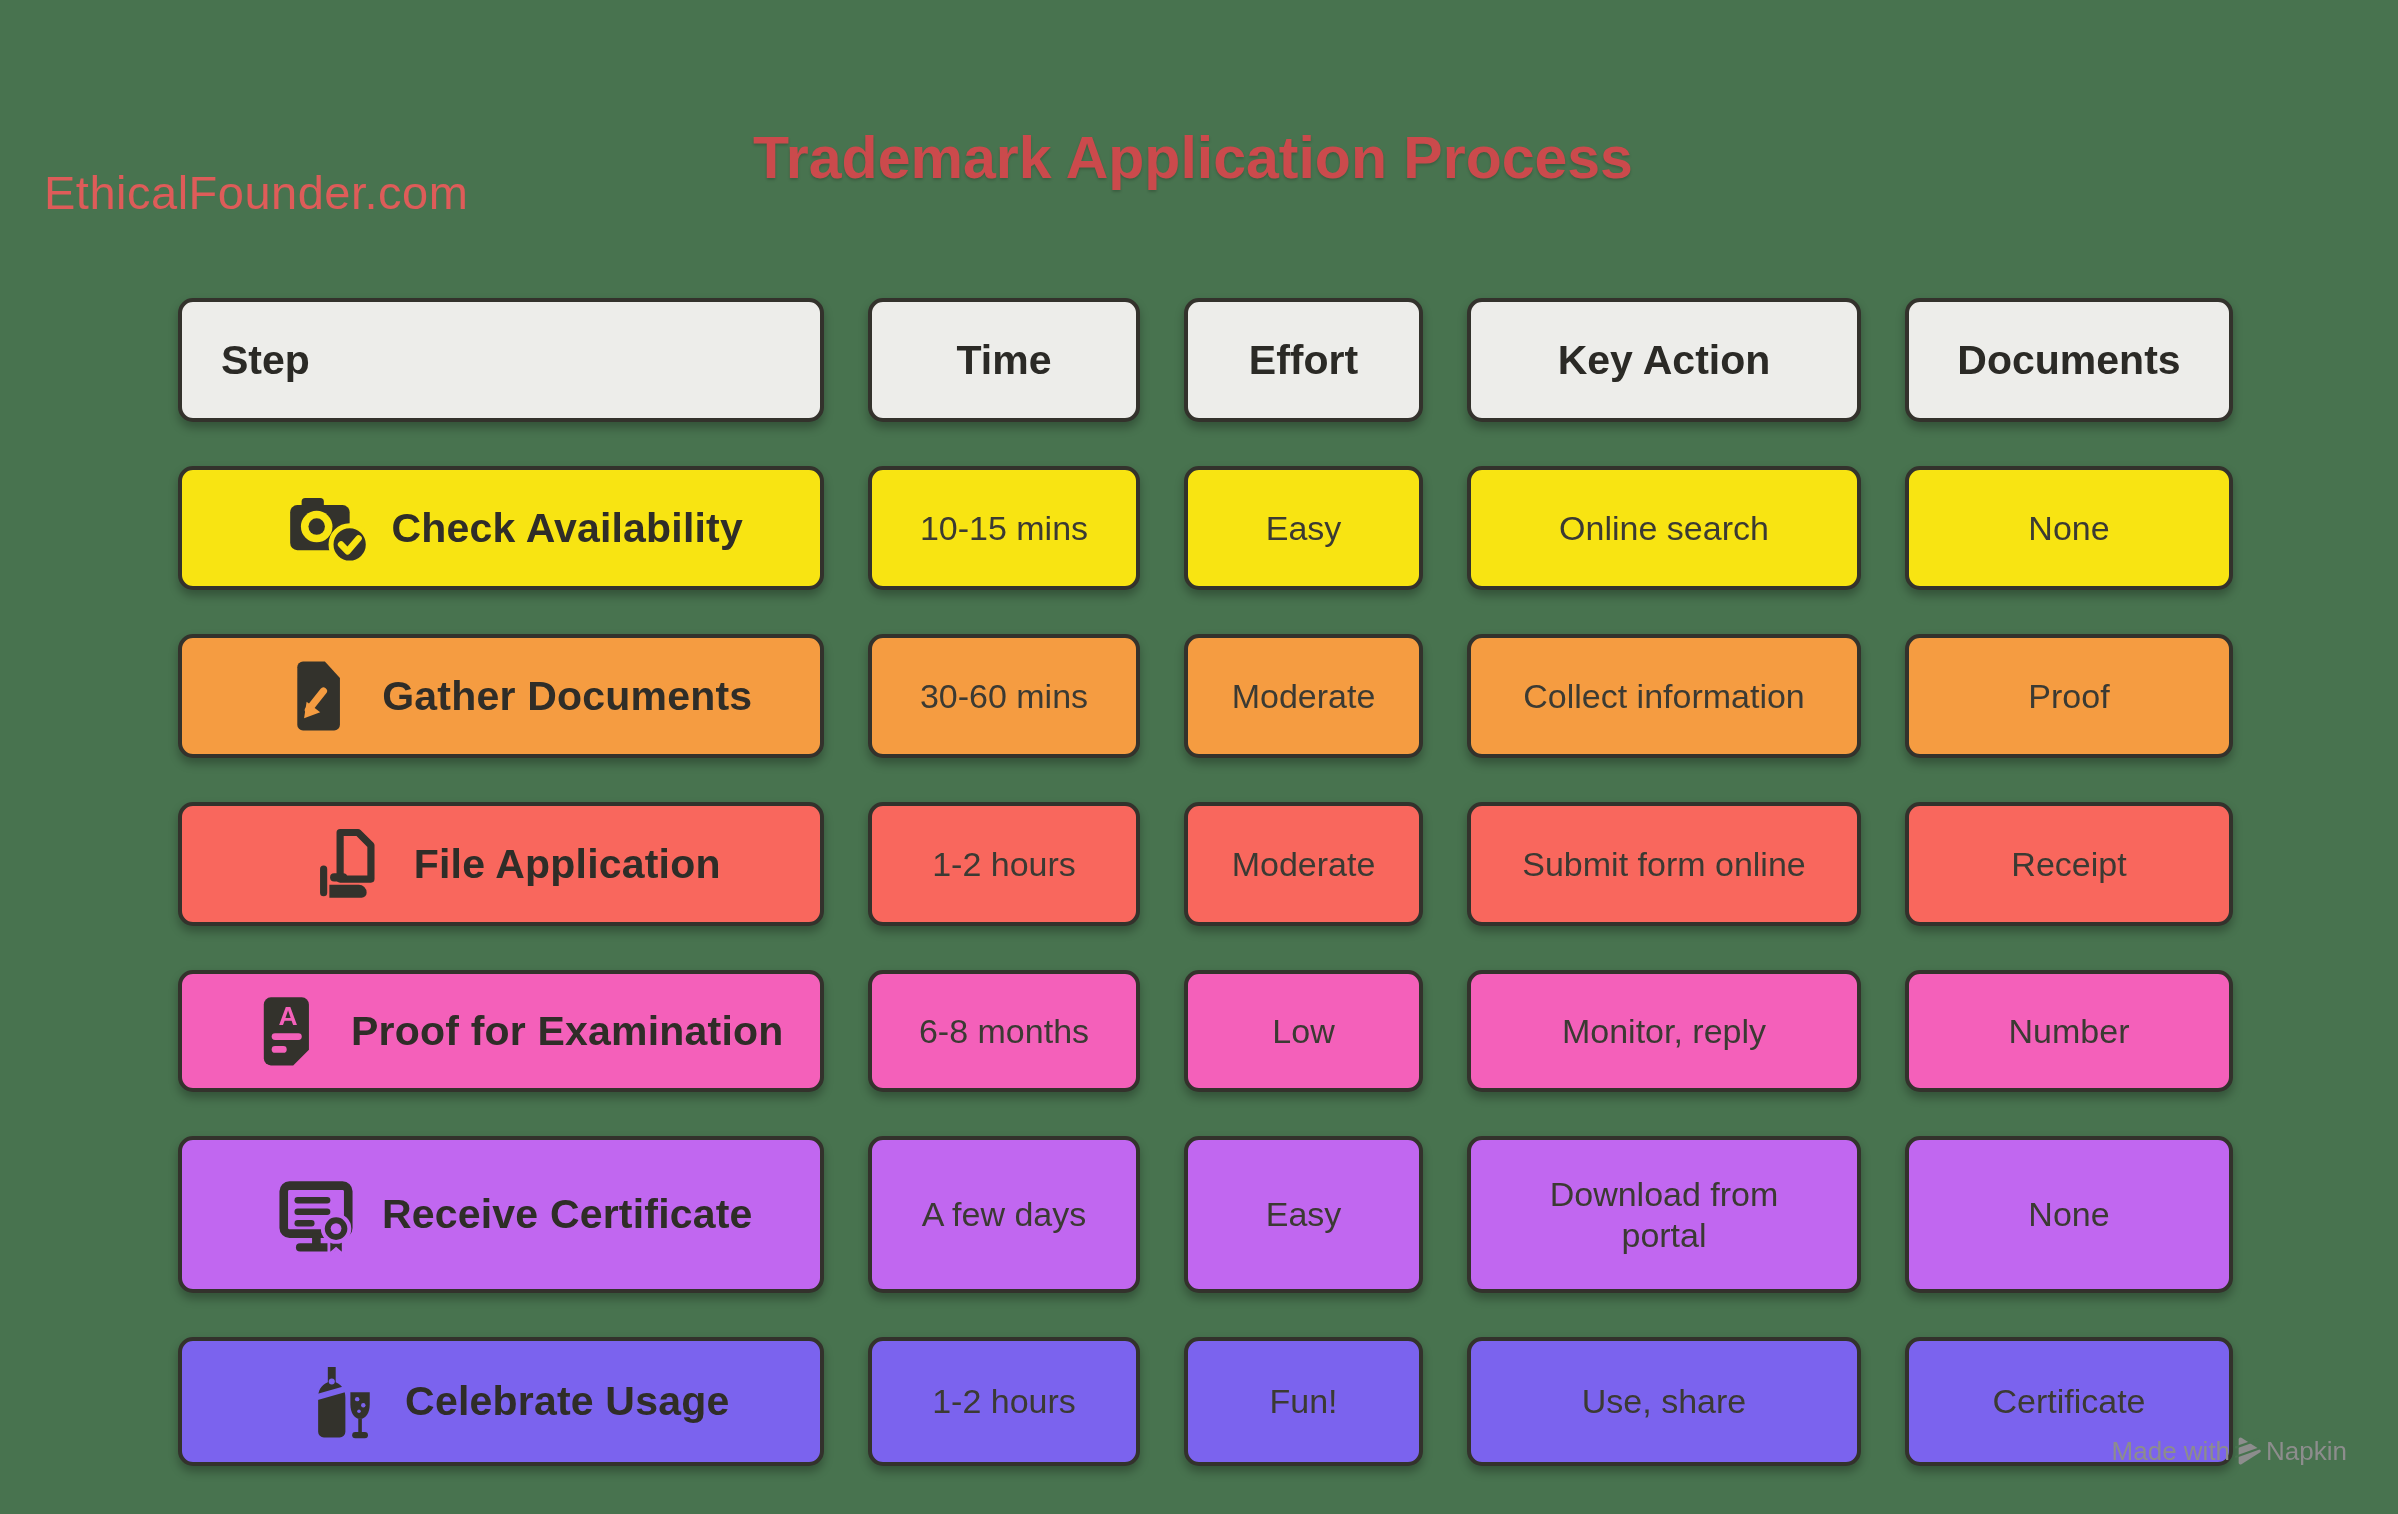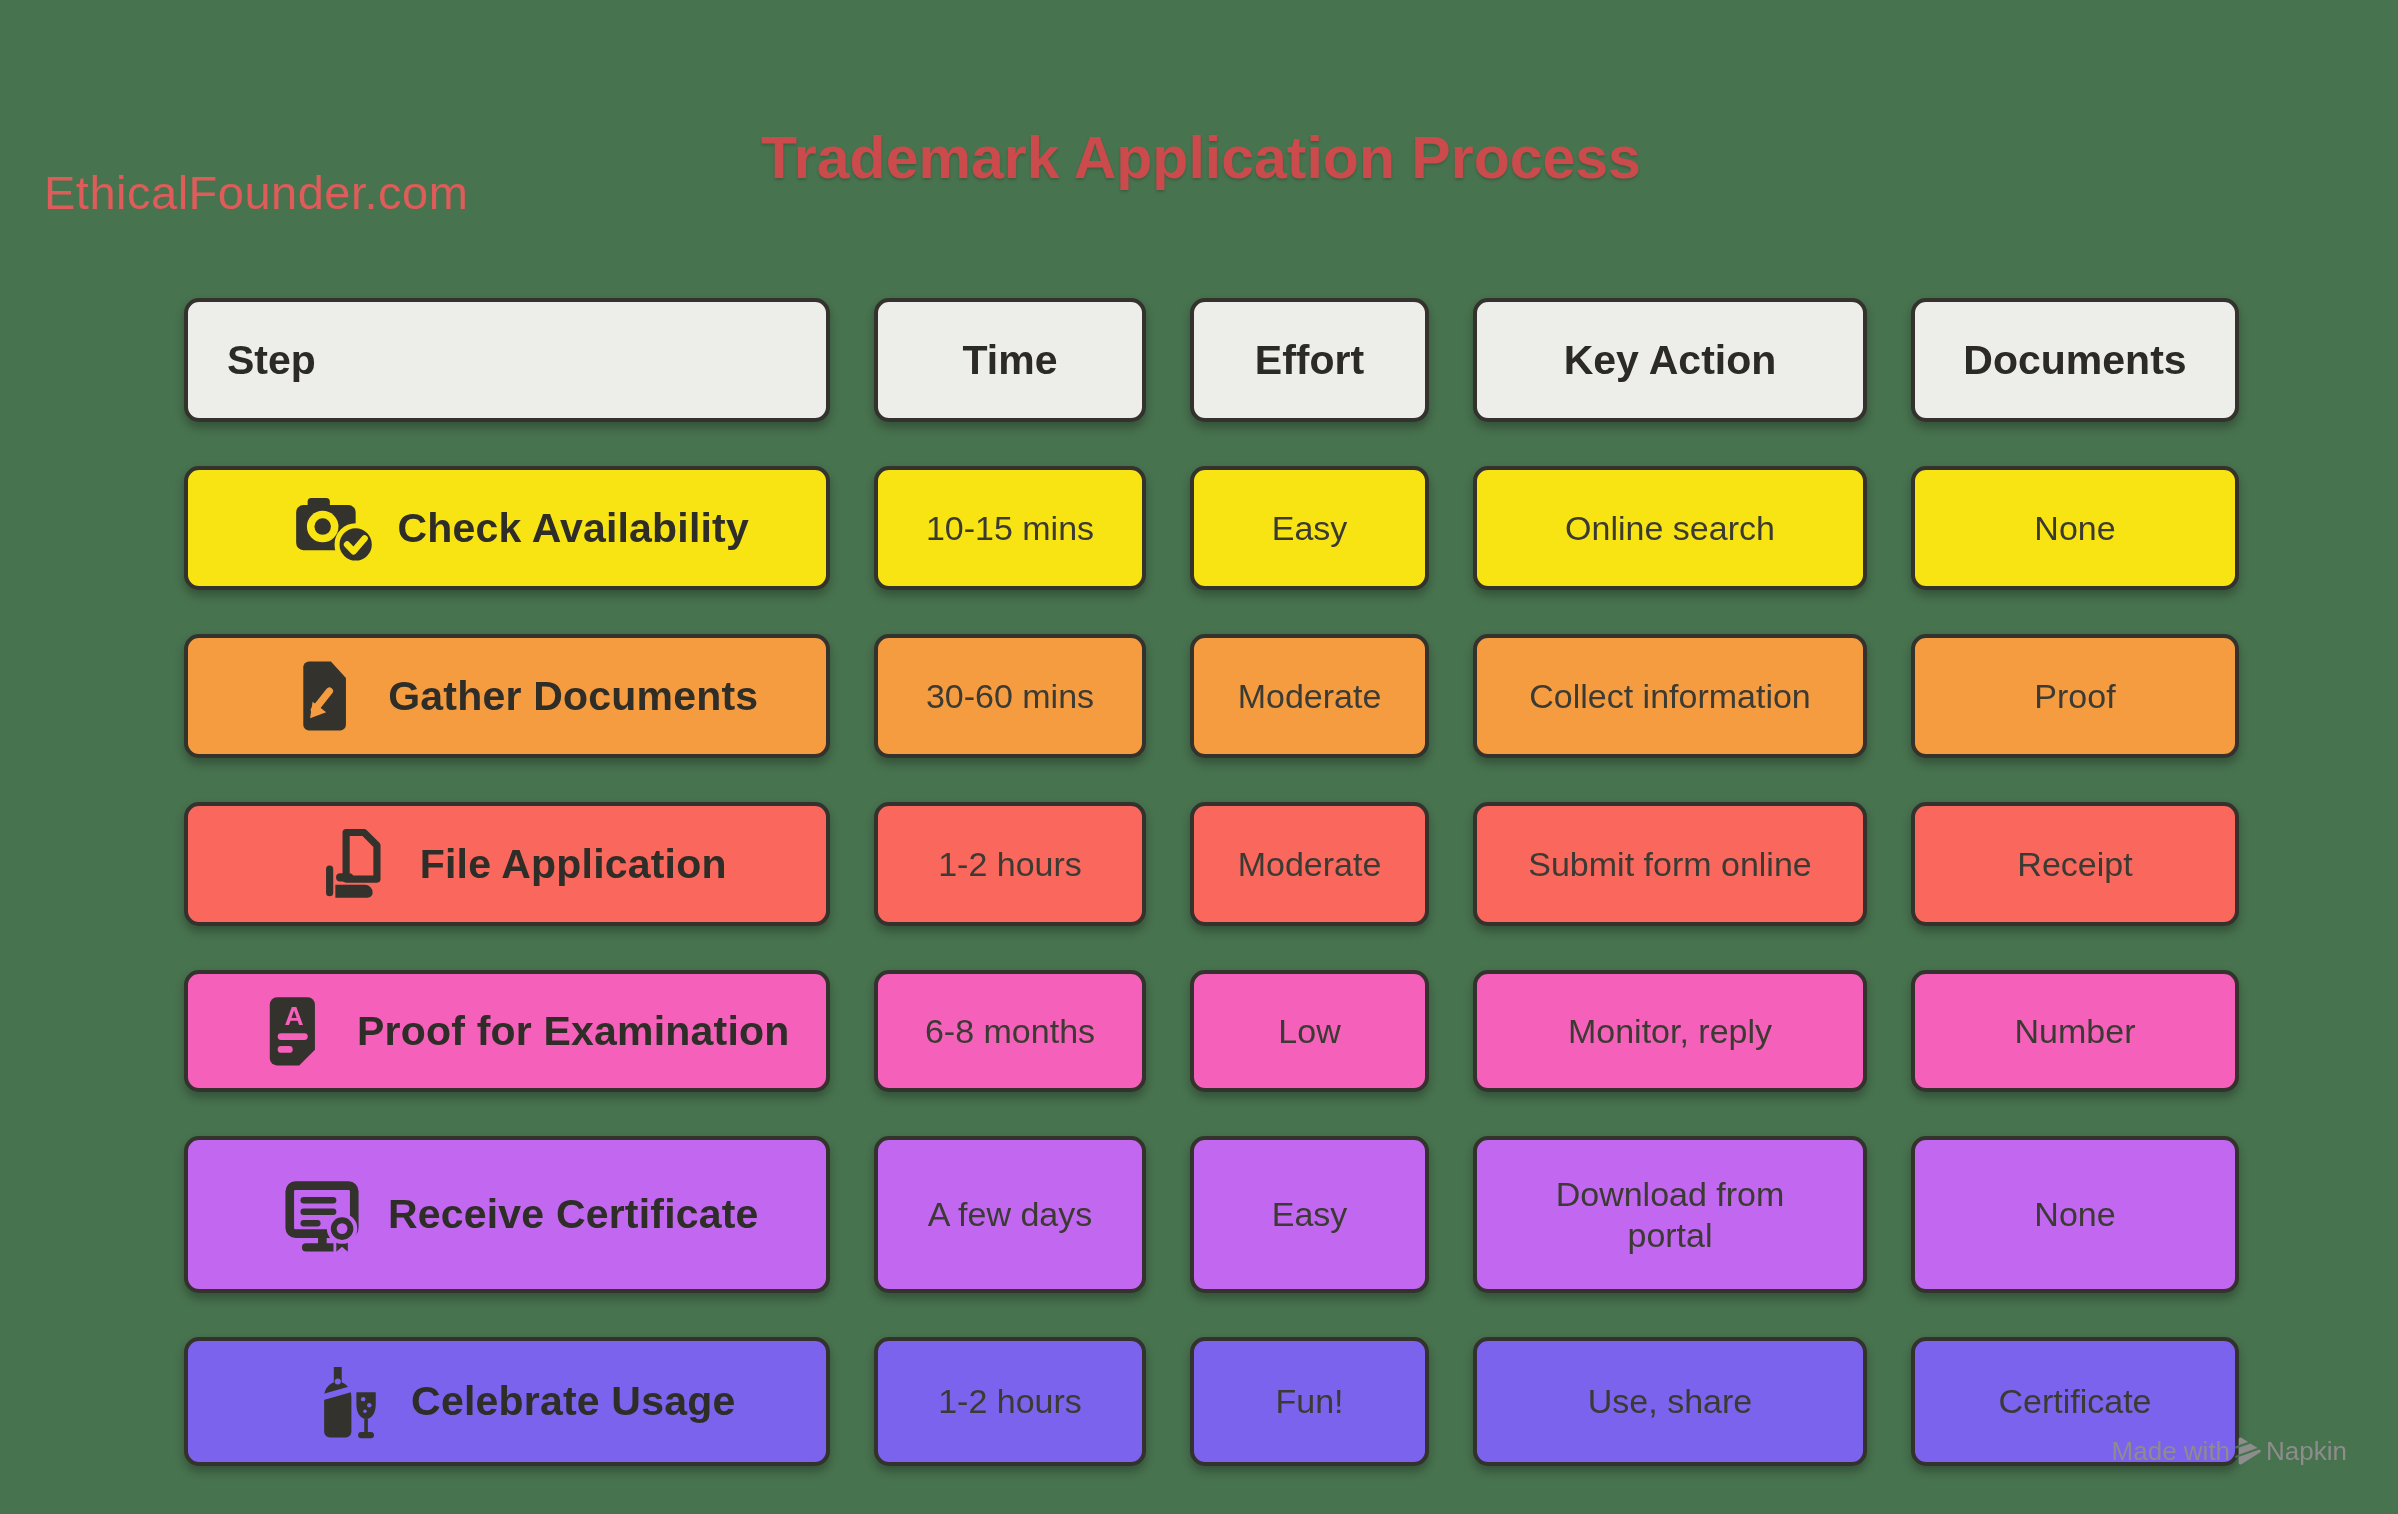--- a/index.html
+++ b/index.html
@@ -11,28 +11,28 @@
     overflow:hidden;
   }
 
   .brand {
     position:absolute; left:44px; top:165px;
     font-size:47px; font-weight:500; color:var(--brand-color);
     letter-spacing:0.5px;
   }
 
   .title {
-    position:absolute; top:124px; left:16px; width:2370px;
+    position:absolute; top:124px; left:8px; width:2370px;
     text-align:center;
     font-size:59px; font-weight:700; color:var(--title-color);
     text-shadow: 0 1.9px 2.8px rgba(0,0,0,0.18);
   }
 
   .table {
-    position:absolute; left:184px; top:298px;
+    position:absolute; left:178px; top:298px;
     display:grid;
     grid-template-columns: 646px 272px 239px 394px 328px;
     grid-template-rows: 124px 124px 124px 124px 122px 157px 129px;
     column-gap:30px; row-gap:27px;gap:44px;
   }
 
   .cell {
     border:4.7px solid var(--border);
     border-radius:15px;
     display:flex; align-items:center; justify-content:center;

